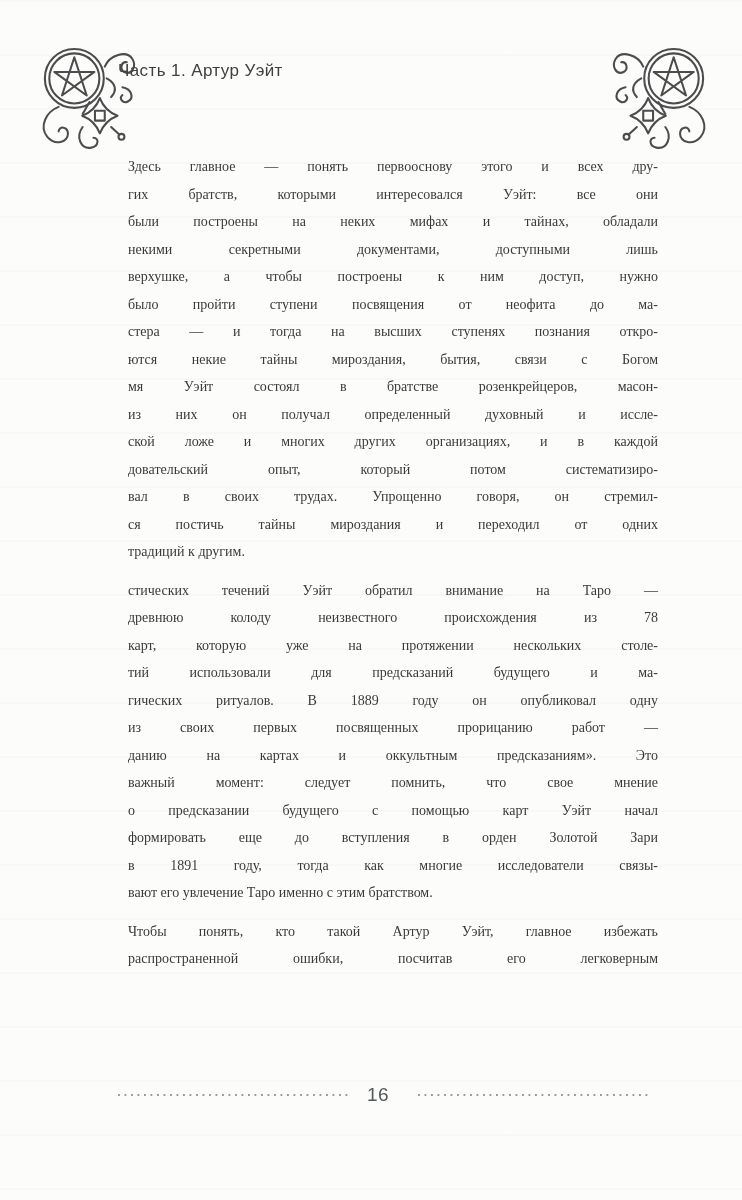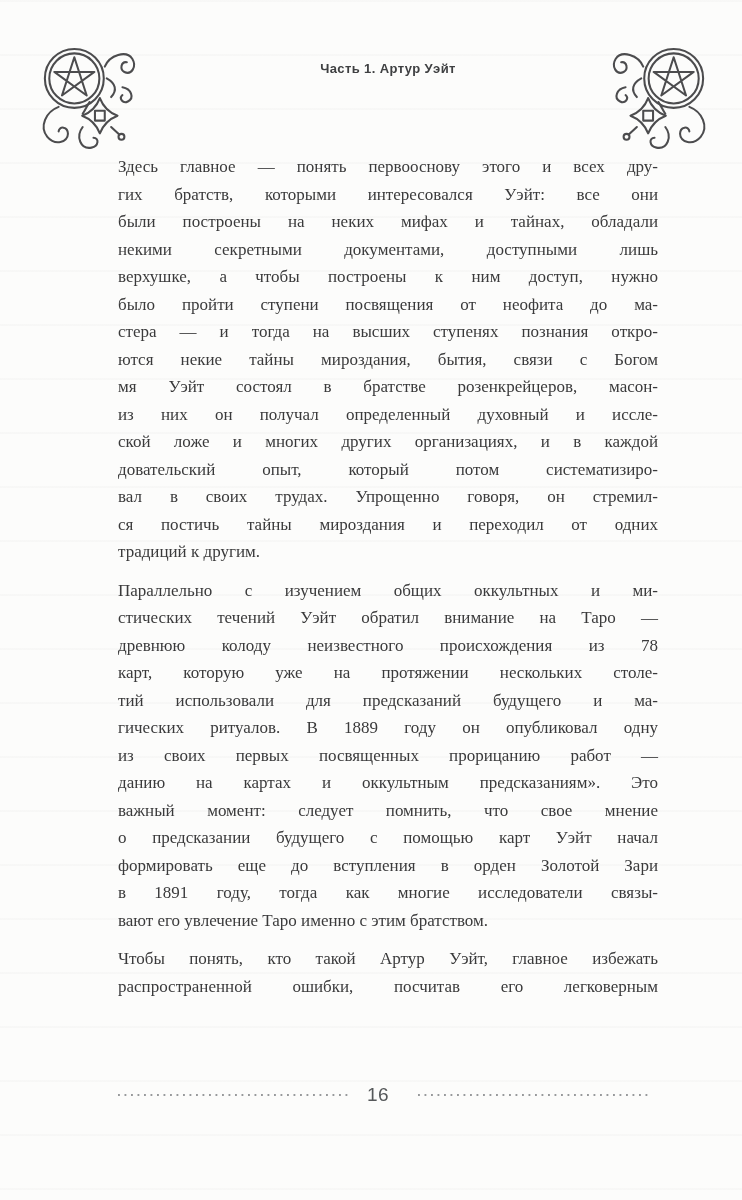--- a/index.html
+++ b/index.html
@@ -5,31 +5,30 @@
   html,body{margin:0;padding:0;}
   body{width:742px;height:1200px;background:#f4f3f1;font-family:"Liberation Serif",serif;}
   .page{
     position:relative;width:742px;height:1200px;overflow:hidden;
     background:
       repeating-linear-gradient(180deg, rgba(120,120,120,0.035) 0 2px, rgba(0,0,0,0) 2px 54px),
       #fcfcfb;
   }
   .running-head{
     position:absolute;top:61px;left:118px;right:84px;
-    text-align:center;
     font-family:"Liberation Sans",sans-serif;
-    font-size:13px;letter-spacing:0.4px;color:#3f4042;font-weight:bold;
+    font-size:17px;letter-spacing:0.4px;color:#3f4042;
   }
   .ornament{position:absolute;top:44px;width:108px;height:112px;}
   .ornament.left{left:38px;}
   .ornament.right{right:32px;}
   .ornament.right svg{transform:scaleX(-1);}
   .body-text{
-    position:absolute;top:153px;left:118px;right:84px;
-    font-size:17px;line-height:27.5px;color:#3a3a3b;
+    position:absolute;top:153px;left:128px;right:84px;
+    font-size:14px;line-height:27.5px;color:#3a3a3b;
   }
   .para{margin:0 0 11px 0;}
   .line{text-align:justify;text-align-last:justify;white-space:normal;}
   .line.last{text-align-last:left;}
   .footer{
     position:absolute;left:118px;right:92px;top:1082px;height:24px;
     display:flex;align-items:flex-end;
   }
   .dots{
     flex:1;height:2px;align-self:center;margin-top:2px;
@@ -102,21 +101,20 @@
         <div class="line">ются некие тайны мироздания, бытия, связи с Богом</div>
         <div class="line">мя Уэйт состоял в братстве розенкрейцеров, масон-</div>
         <div class="line">из них он получал определенный духовный и иссле-</div>
         <div class="line">ской ложе и многих других организациях, и в каждой</div>
         <div class="line">довательский опыт, который потом систематизиро-</div>
         <div class="line">вал в своих трудах. Упрощенно говоря, он стремил-</div>
         <div class="line">ся постичь тайны мироздания и переходил от одних</div>
         <div class="line last">традиций к другим.</div>
       </div>
     <div class="para">
-        <div class="line">Параллельно с изучением общих оккультных и ми-</div>
         <div class="line">стических течений Уэйт обратил внимание на Таро —</div>
         <div class="line">древнюю колоду неизвестного происхождения из 78</div>
         <div class="line">карт, которую уже на протяжении нескольких столе-</div>
         <div class="line">тий использовали для предсказаний будущего и ма-</div>
         <div class="line">гических ритуалов. В 1889 году он опубликовал одну</div>
         <div class="line">из своих первых посвященных прорицанию работ —</div>
         <div class="line">данию на картах и оккультным предсказаниям». Это</div>
         <div class="line">важный момент: следует помнить, что свое мнение</div>
         <div class="line">о предсказании будущего с помощью карт Уэйт начал</div>
         <div class="line">формировать еще до вступления в орден Золотой Зари</div>

